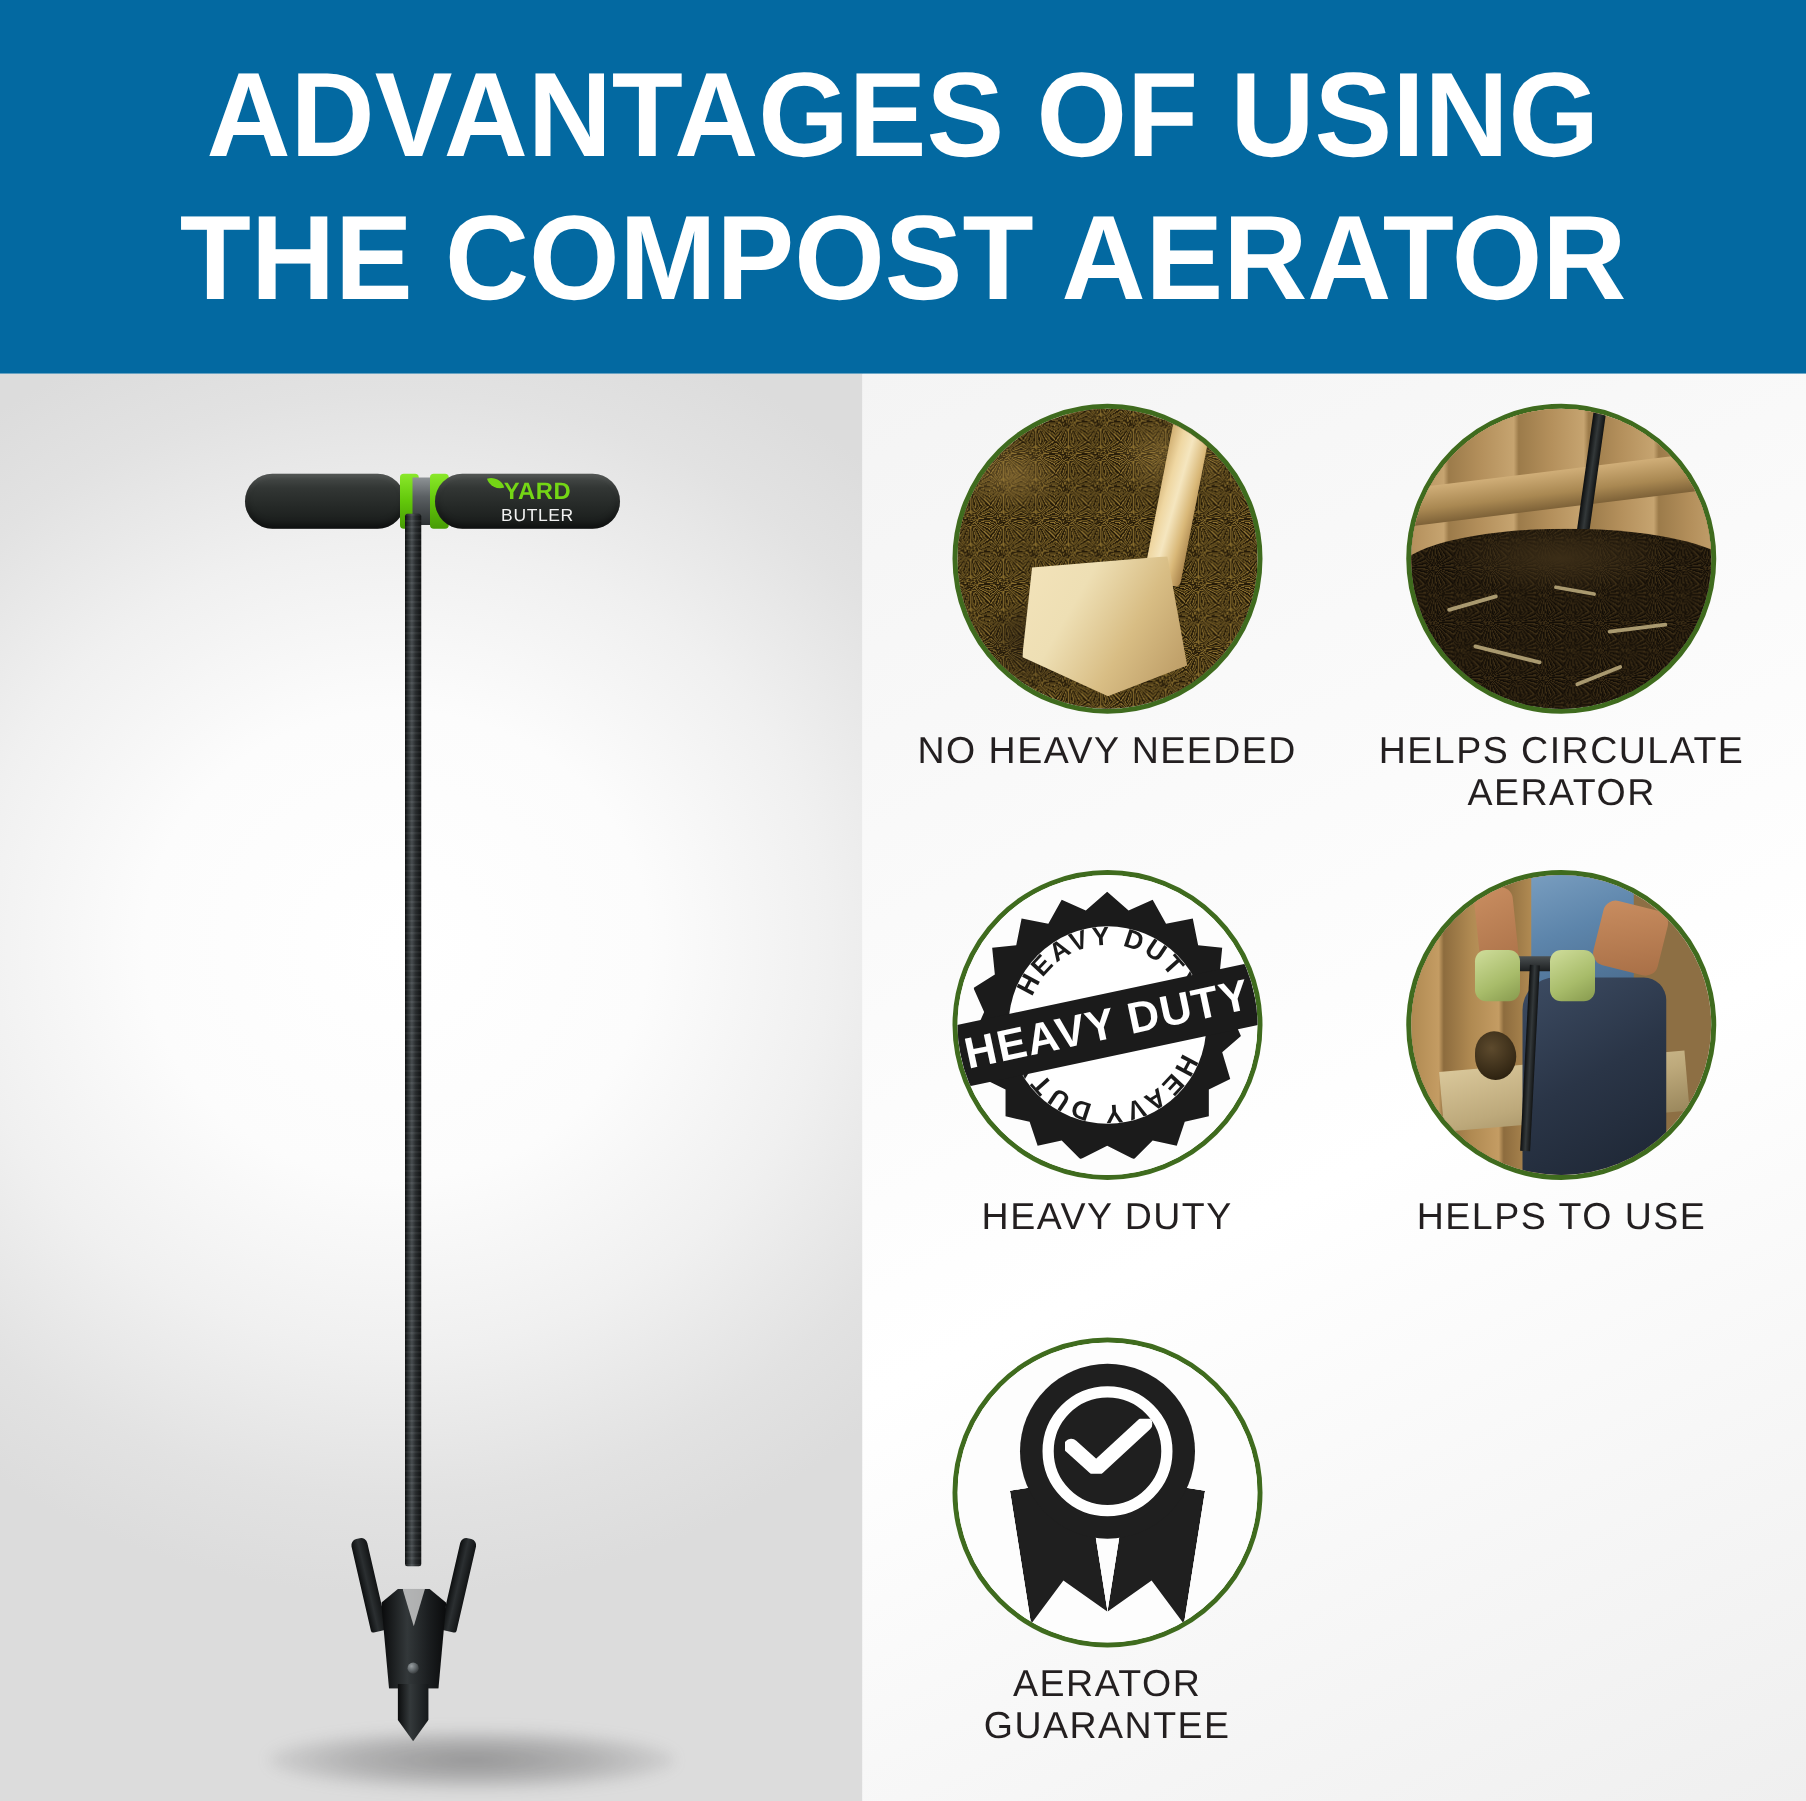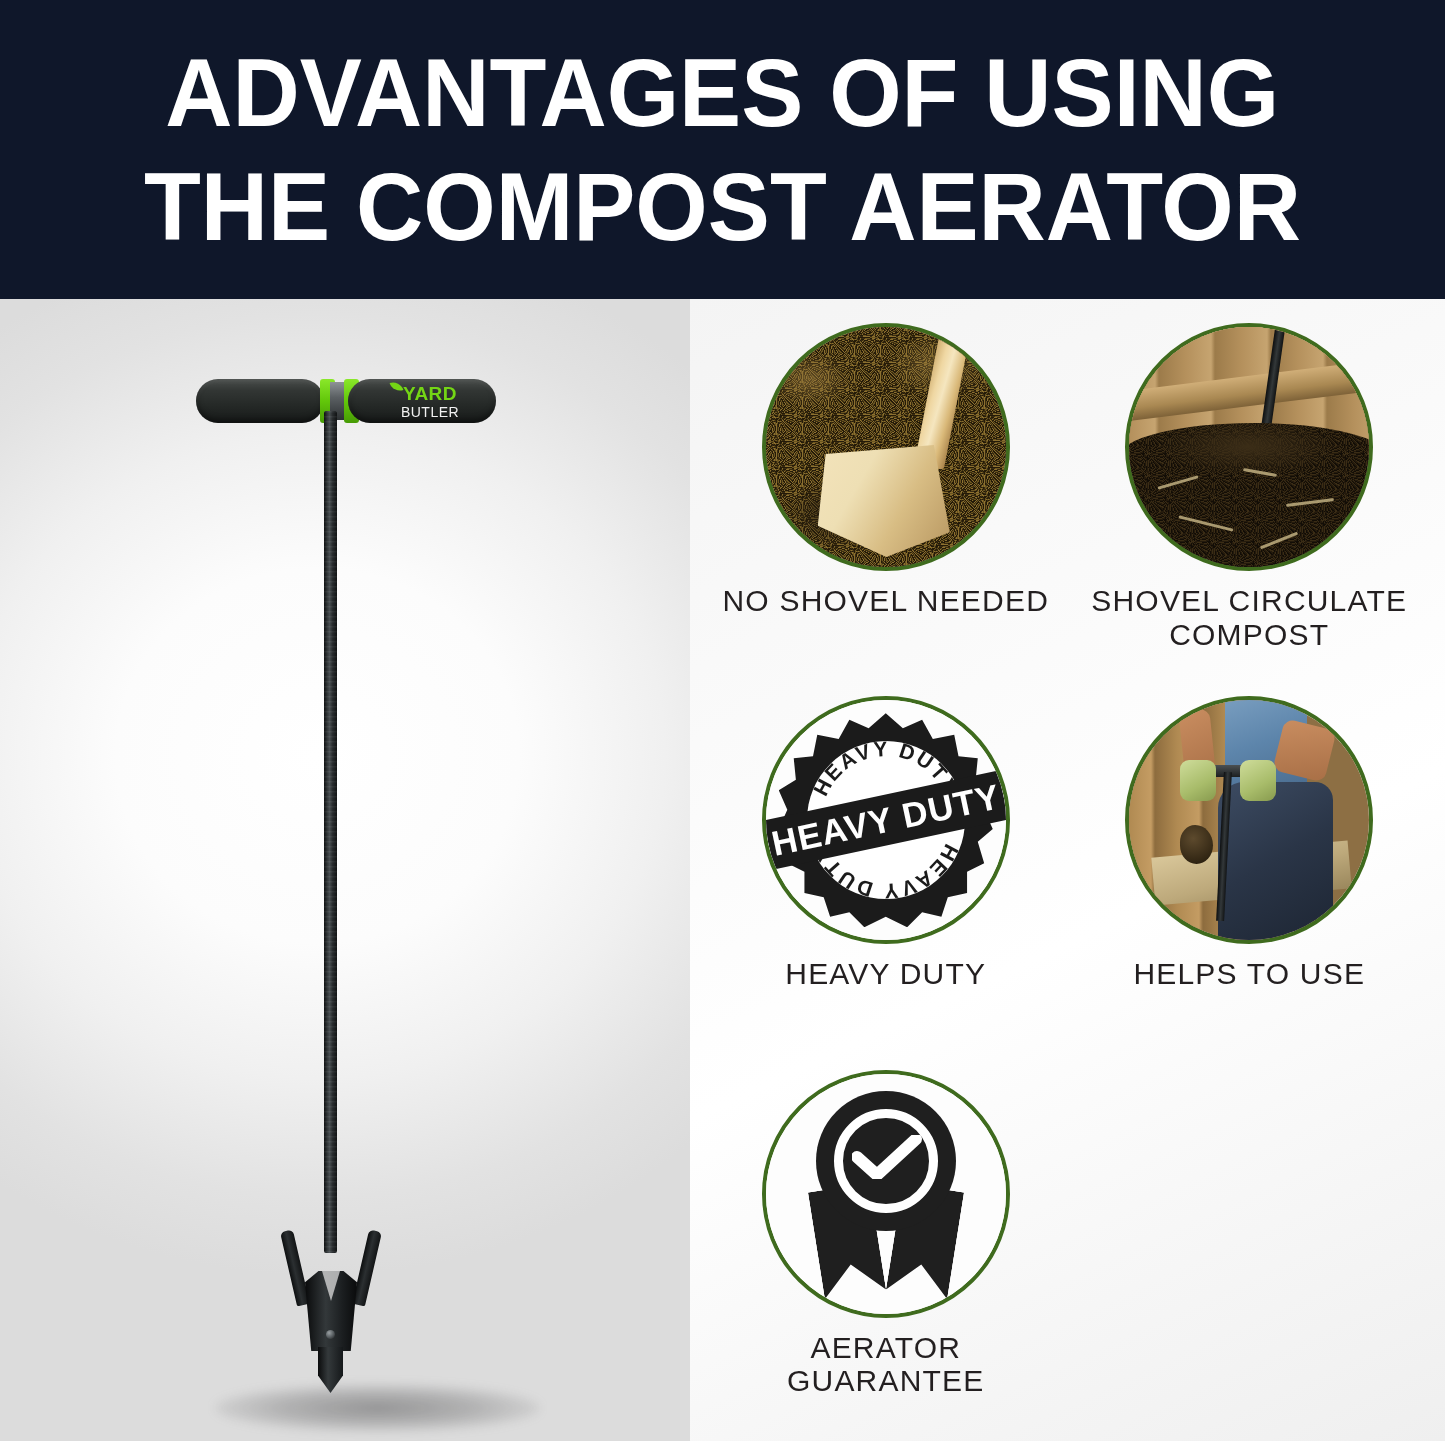--- a/index.html
+++ b/index.html
@@ -471,21 +471,21 @@
     border-radius: 50%; border: 9px solid #ffffff; box-sizing: border-box;
   }
   #lg-check {
     position: absolute; left: 60px; top: 44px; width: 70px; height: 44px;
   }
   #lg-check svg { display: block; }
 </style>
 </head>
 <body>
 
-<div id="header-banner" style="background: #0f172a;">
+<div id="header-banner" style="background: #0369a1;">
   <div id="header-title" style="color: rgb(255, 255, 255);">
     <span class="hl">ADVANTAGES OF USING</span>
     <span class="hl">THE COMPOST AERATOR</span>
   </div>
 </div>
 
 <div id="product-panel">
 
   <div id="product-shadow"></div>
 
@@ -520,39 +520,39 @@
 <div id="feature-grid">
 
 
   <div class="feature-cell">
     <div class="feature-circle" style="border-color: rgb(63, 107, 30);">
       <div id="img-no-shovel">
         <div id="shovel-handle"></div>
         <div id="shovel-blade"></div>
       </div>
     </div>
-    <div class="feature-label">NO SHOVEL NEEDED</div>
+    <div class="feature-label">NO HEAVY NEEDED</div>
   </div>
 
   <div class="feature-cell">
     <div class="feature-circle" style="border-color: rgb(63, 107, 30);">
       <div id="img-circulate">
         <div id="cc-fence"></div>
         <div id="cc-rail"></div>
         <div id="cc-tool"></div>
         <div id="cc-compost">
           <div class="cc-straw" style="left:14%;top:34%;width:42px;transform:rotate(-16deg);"></div>
           <div class="cc-straw" style="left:46%;top:28%;width:34px;transform:rotate(10deg);"></div>
           <div class="cc-straw" style="left:62%;top:46%;width:48px;transform:rotate(-7deg);"></div>
           <div class="cc-straw" style="left:22%;top:58%;width:56px;transform:rotate(14deg);"></div>
           <div class="cc-straw" style="left:52%;top:68%;width:40px;transform:rotate(-22deg);"></div>
         </div>
       </div>
     </div>
-    <div class="feature-label">SHOVEL CIRCULATE COMPOST</div>
+    <div class="feature-label">HELPS CIRCULATE AERATOR</div>
   </div>
 
   <div class="feature-cell">
     <div class="feature-circle" style="border-color: rgb(63, 107, 30);">
       <div id="img-heavy-duty">
         <div id="hd-starburst">
           <div id="hd-inner"></div>
         </div>
         <svg class="hd-arc-text" viewBox="0 0 172 172">
           <defs>

